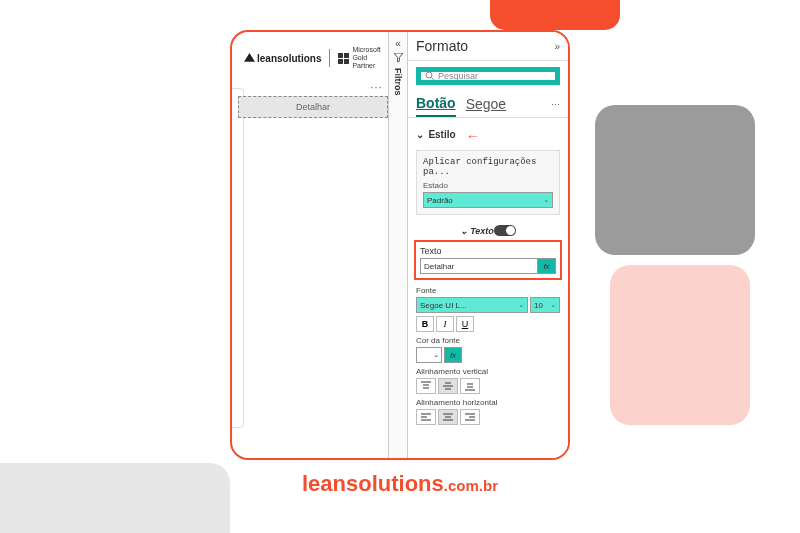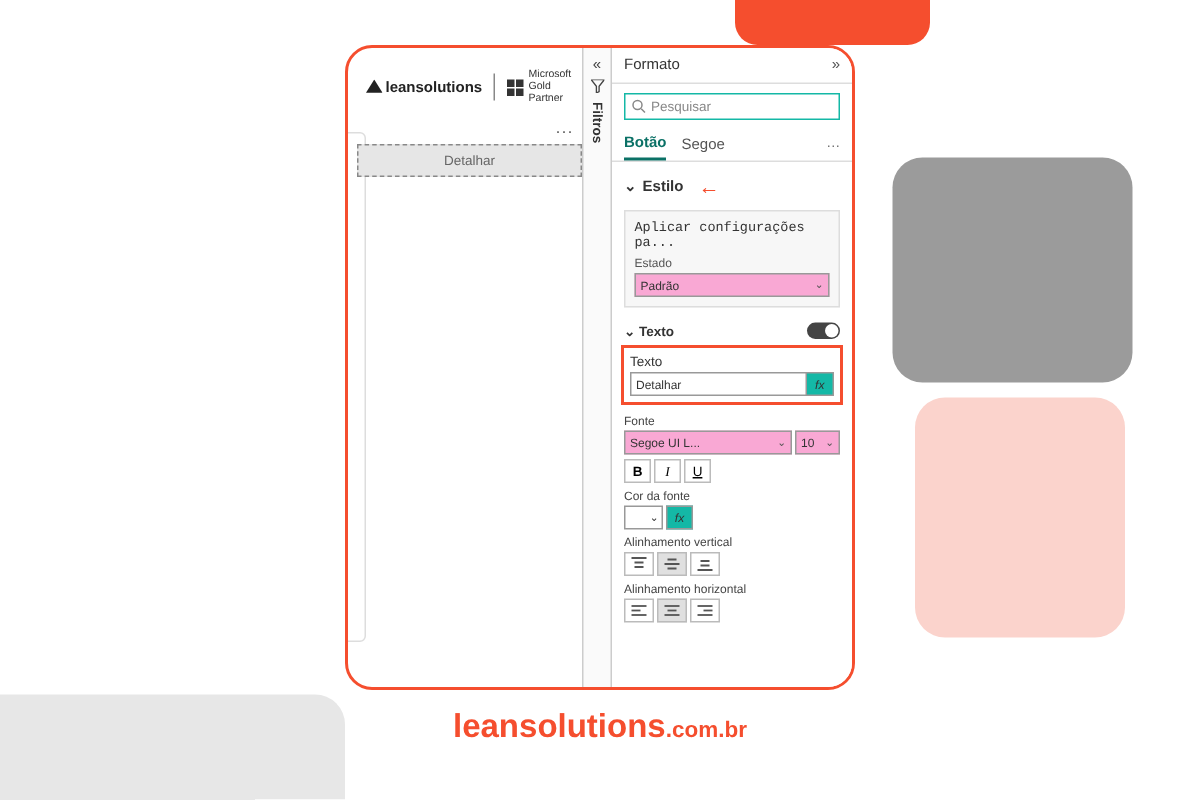--- a/index.html
+++ b/index.html
@@ -33,39 +33,39 @@
 
 
 .filtros-strip { position: absolute; top: 0; bottom: 0; right: 160px; width: 20px; border-left: 1px solid #ccc; border-right: 1px solid #ccc; background: #fafafa; }
 .filtros-strip .collapse { font-size: 10px; text-align: center; padding-top: 6px; color: #444; }
 .filtros-strip .funnel { text-align: center; font-size: 9px; margin-top: 4px; color: #444; }
 .filtros-strip .vlabel { writing-mode: vertical-rl; font-size: 9px; color: #333; margin: 4px auto 0; font-weight: 600; }
 
 
 .fmt { position: absolute; top: 0; right: 0; bottom: 0; width: 160px; background: #fff; font-size: 9px; color: #333; }
 .fmt-head { display: flex; align-items: center; justify-content: space-between; padding: 6px 8px; border-bottom: 1px solid #ddd; }
-.fmt-head .title { font-size: 10px; font-weight: 400; }
+.fmt-head .title { font-size: 14px; font-weight: 400; }
 .fmt-head .chev { font-size: 10px; color: #555; }
-.fmt-search { margin: 6px 8px; border: 1px solid #14b8a6; height: 18px; display: flex; align-items: center; padding: 0 4px; font-size: 9px; color: #888; }
+.fmt-search { margin: 6px 8px; border: 5px solid #14b8a6; height: 18px; display: flex; align-items: center; padding: 0 4px; font-size: 9px; color: #888; }
 .fmt-search svg { margin-right: 3px; }
 .fmt-tabs { display: flex; align-items: center; padding: 0 8px; border-bottom: 1px solid #ddd; gap: 10px; }
-.fmt-tabs .tab { padding: 4px 0; font-size: 10px; color: #555; }
+.fmt-tabs .tab { padding: 4px 0; font-size: 14px; color: #555; text-decoration: underline; }
 .fmt-tabs .tab.active { color: #0b7166; border-bottom: 2px solid #0b7166; font-weight: 600; }
 .fmt-tabs .more { margin-left: auto; color: #666; }
 
 .fmt-section-head { display: flex; align-items: center; padding: 8px 8px 4px; font-size: 10px; font-weight: 600; gap: 4px; }
 .arrow-callout { color: #f54e2e; font-size: 14px; margin-left: 6px; }
 
 .fmt-group { margin: 4px 8px; padding: 6px; border: 1px solid #ddd; background: #f7f7f7; }
 .fmt-group .gtitle { font-size: 9px; color: #333; margin-bottom: 4px; font-family: Liberation Mono, monospace; }
 .fmt-group .glabel { font-size: 8px; color: #555; margin-bottom: 2px; }
-.fmt-select { border: 1px solid #999; background: #f9a8d4; height: 16px; font-size: 8px; padding: 0 3px; display: flex; align-items: center; justify-content: space-between; }
+.fmt-select { border: 1px solid #999; background: #5eead4; height: 16px; font-size: 8px; padding: 0 3px; display: flex; align-items: center; justify-content: space-between; }
 .fmt-select .caret { font-size: 7px; color: #555; }
 
-.fmt-subhead { display: flex; align-items: center; justify-content: space-between; padding: 6px 8px 2px; font-size: 9px; font-weight: 700; }
+.fmt-subhead { display: flex; align-items: center; justify-content: center; padding: 6px 8px 2px; font-size: 9px; font-weight: 700; font-style: italic; }
 .toggle { width: 22px; height: 11px; border-radius: 6px; background: #444; position: relative; }
 .toggle::after { content: ""; position: absolute; right: 1px; top: 1px; width: 9px; height: 9px; border-radius: 50%; background: #fff; }
 
 .red-box { border: 2px solid #f54e2e; margin: 2px 6px 6px; padding: 4px; }
 .input-row { display: flex; gap: 0; margin-top: 2px; }
 .txt-input { flex: 1; border: 1px solid #999; height: 16px; font-size: 8px; padding: 0 3px; display: flex; align-items: center; color: #333; background: #fff; }
 .fx-btn { border: 1px solid #999; border-left: none; height: 16px; width: 18px; font-size: 8px; font-style: italic; display: flex; align-items: center; justify-content: center; background: #14b8a6; }
 
 .fmt-row { margin: 4px 8px; }
 .fmt-row .lbl { font-size: 8px; color: #444; margin-bottom: 2px; }

